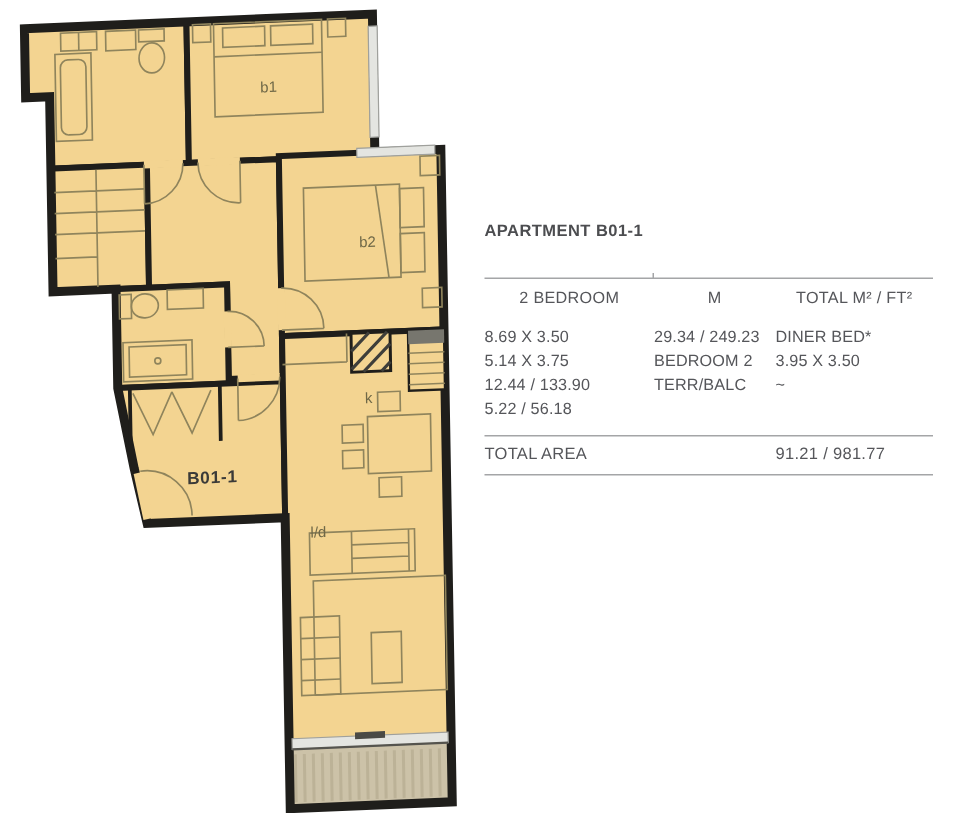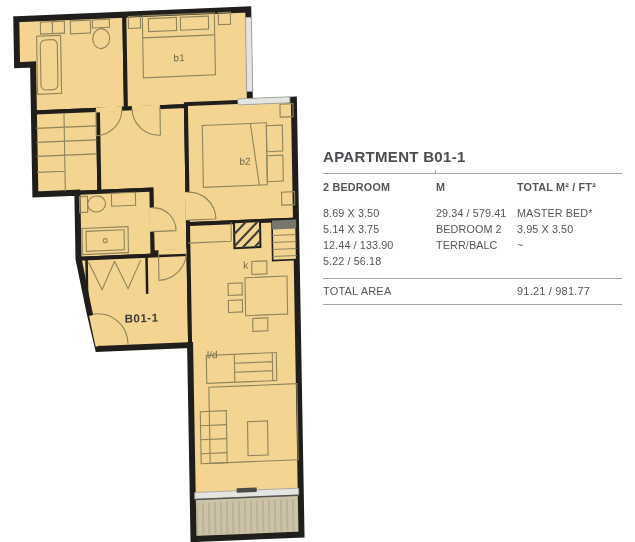--- a/index.html
+++ b/index.html
@@ -1,24 +1,24 @@
 <!DOCTYPE html>
 <html><head>
 <meta charset="utf-8">
 <style>
   html,body{margin:0;padding:0;background:#ffffff;}
   body{width:635px;height:542px;font-family:"Liberation Sans","DejaVu Sans",sans-serif;}
   .canvas{position:relative;width:635px;height:542px;background:#ffffff;overflow:hidden;}
   .plan{position:absolute;left:0;top:0;}
   .panel{position:absolute;left:323px;top:148px;width:299px;color:#55565a;}
-  .panel h1{margin:0 0 8px 0;font-size:15px;font-weight:bold;letter-spacing:0.3px;color:#4c4d50;}
+  .panel h1{margin:0 0 25px 0;font-size:11px;font-weight:bold;letter-spacing:0.3px;color:#4c4d50;}
   .rule{border-top:1px solid #a4a5a7;position:relative;height:0;}
   .rule .tick{position:absolute;left:112px;top:-4px;width:1px;height:4px;background:#a4a5a7;}
   .grid{display:grid;grid-template-columns:113px 81px 1fr;}
-  .hdr{margin:7px 0 12px 0;font-size:10.8px;font-weight:bold;color:#55565a;letter-spacing:0.2px;}
+  .hdr{margin:7px 0 12px 0;font-size:10.8px;font-weight:normal;color:#55565a;letter-spacing:0.2px;text-align:center;}
   .rows{font-size:10.8px;line-height:16px;margin-bottom:9px;letter-spacing:0.1px;}
   .tot{font-size:11px;font-weight:normal;margin:6px 0 7px 0;letter-spacing:0.2px;}
   .cell{white-space:nowrap;}
   text{font-family:"Liberation Sans","DejaVu Sans",sans-serif;}
 </style>
 </head>
 <body>
 
 <div class="canvas">
 
@@ -169,23 +169,23 @@
       </div>
 
     <div class="grid hdr">
       <span class="cell">2 BEDROOM</span>
       <span class="cell">M</span>
       <span class="cell">TOTAL M² / FT²</span>
     </div>
 
     <div class="grid rows">
       <span class="cell">8.69 X 3.50</span>
-      <span class="cell">29.34 / 579.41</span>
-
-      <span class="cell">MASTER BED*</span>
+      <span class="cell">29.34 / 249.23</span>
+
+      <span class="cell">DINER BED*</span>
       <span class="cell">5.14 X 3.75</span>
 
       <span class="cell">BEDROOM 2</span>
       <span class="cell">3.95 X 3.50</span>
       <span class="cell">12.44 / 133.90</span>
 
       <span class="cell">TERR/BALC</span>
       <span class="cell">~</span>
       <span class="cell">5.22 / 56.18</span>
     </div>

